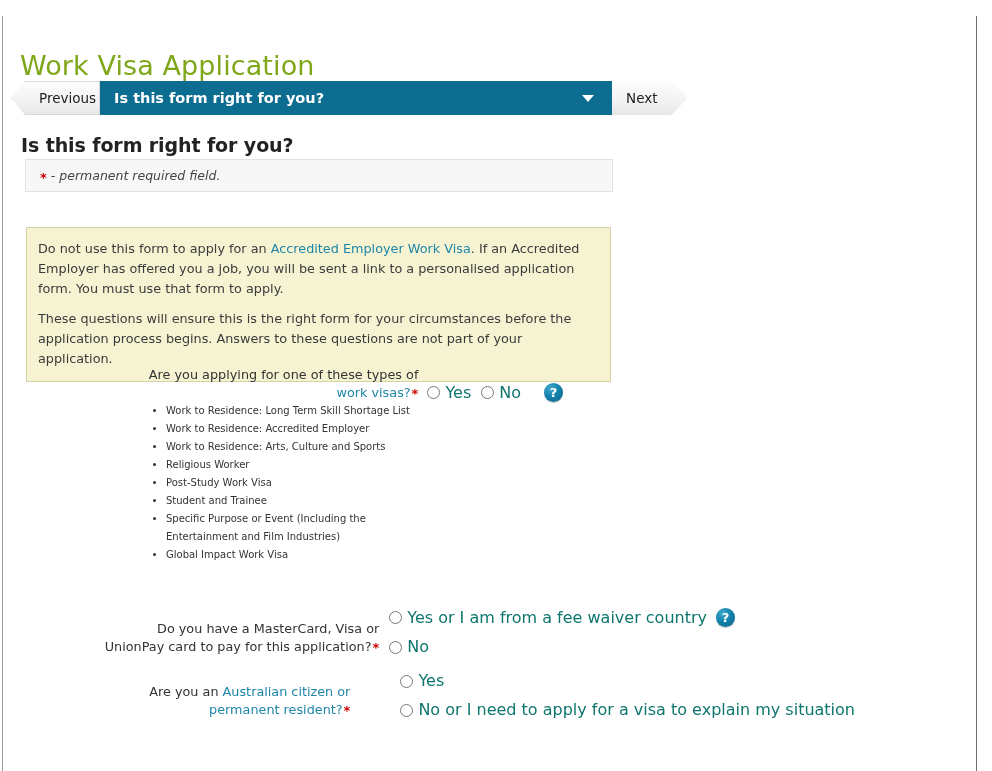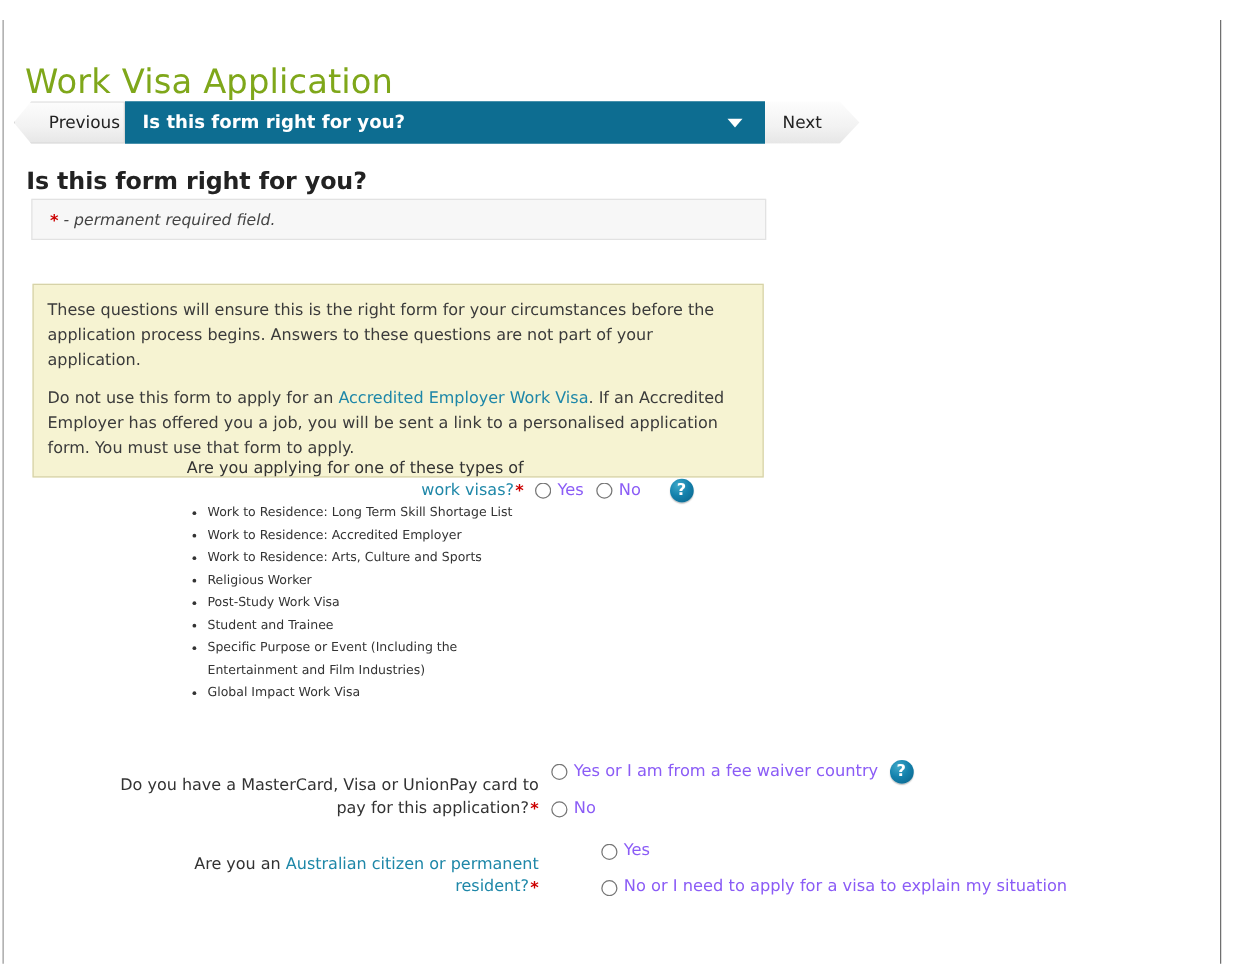--- a/index.html
+++ b/index.html
@@ -193,22 +193,22 @@
   }
   input[type="radio"] {
     width: 13px;
     height: 13px;
     margin: 0 5px 0 0;
     cursor: pointer;
     accent-color: #0d6d91;
     vertical-align: middle;
   }
   .radio-row label {
-    font-size: 13px;
-    color: #8b5cf6;
+    font-size: 16px;
+    color: #0f766e;
     cursor: pointer;
   }
   .help-icon {
     width: 19px;
     height: 19px;
     border-radius: 50%;
     background: radial-gradient(circle at 35% 28%, #3fa9c9 0%, #1482ad 45%, #0b6288 100%);
     color: #ffffff;
     font-size: 13px;
     font-weight: bold;
@@ -318,22 +318,22 @@
   </div>
 
   <div class="section-heading">Is this form right for you?</div>
 
   <div class="req-notice">
     <span class="asterisk">*</span>
     <span style="margin-left:4px">- permanent required field.</span>
   </div>
 
   <div class="info-box">
+    <p><span>Do not use this form to apply for an </span><a class="link">Accredited Employer Work Visa</a><span>. If an Accredited Employer has offered you a job, you will be sent a link to a personalised application form. You must use that form to apply.</span></p>
     <p>These questions will ensure this is the right form for your circumstances before the application process begins. Answers to these questions are not part of your application.</p>
-    <p><span>Do not use this form to apply for an </span><a class="link">Accredited Employer Work Visa</a><span>. If an Accredited Employer has offered you a job, you will be sent a link to a personalised application form. You must use that form to apply.</span></p>
   </div>
 
   <div class="question" id="question-work-visa-types">
     <div class="q-label"><span>Are you applying for one of these types of </span><a class="link">work visas?</a><span class="asterisk">*</span></div>
     <div class="q-answers">
       <span class="radio-row">
         <input type="radio" name="work-visa-types" id="wvt-yes" style="">
         <label for="wvt-yes">Yes</label>
       </span>
       <span class="radio-row">

